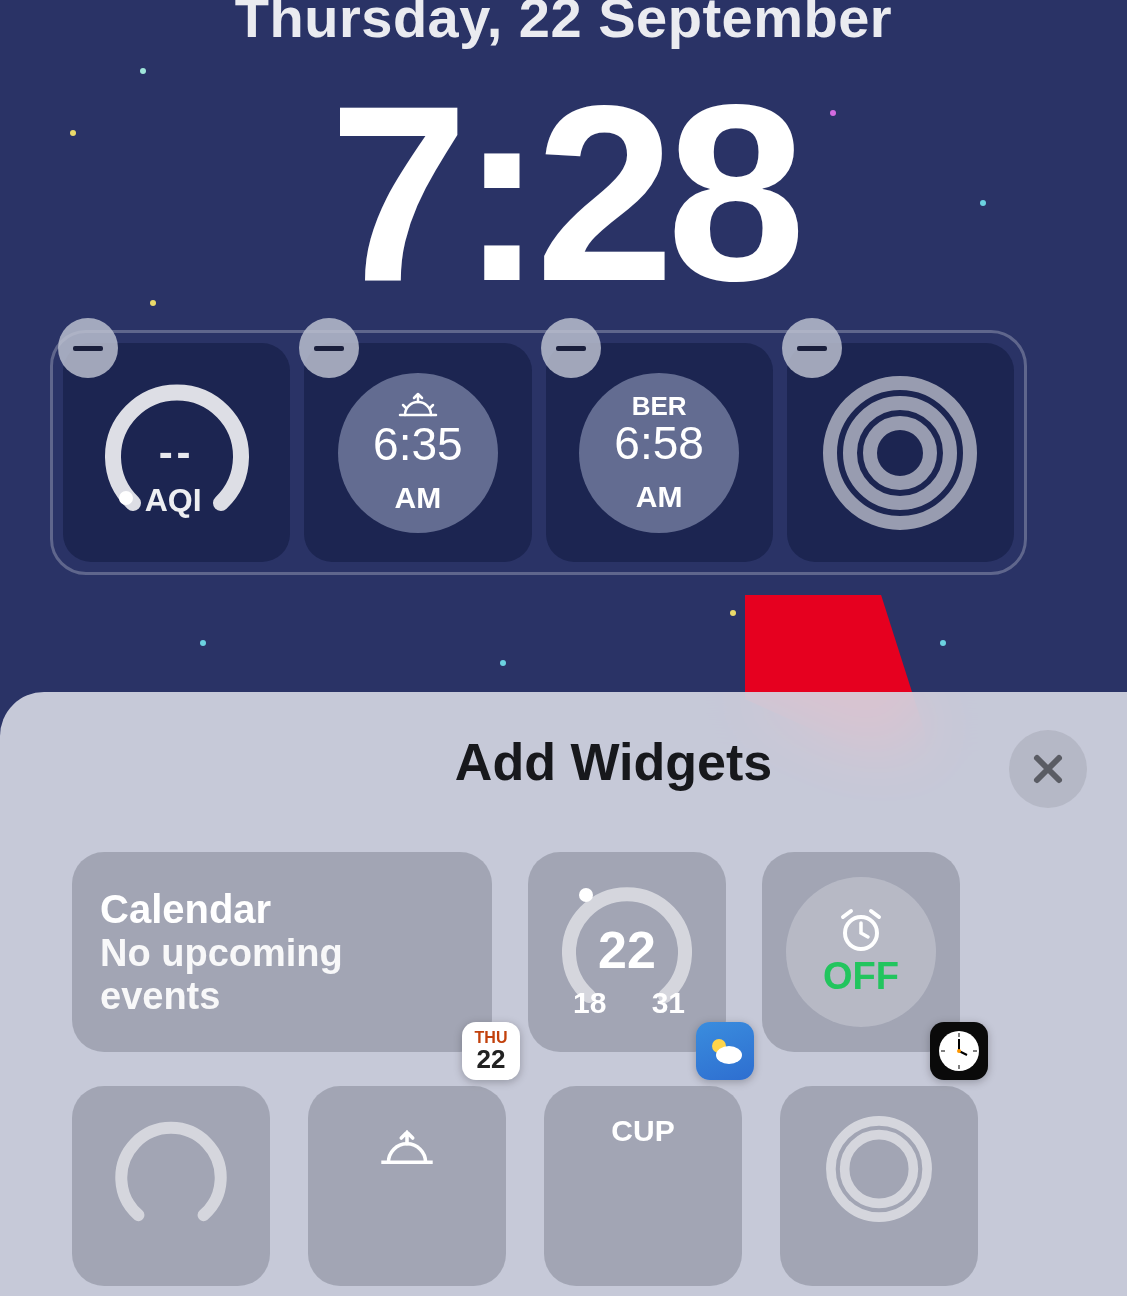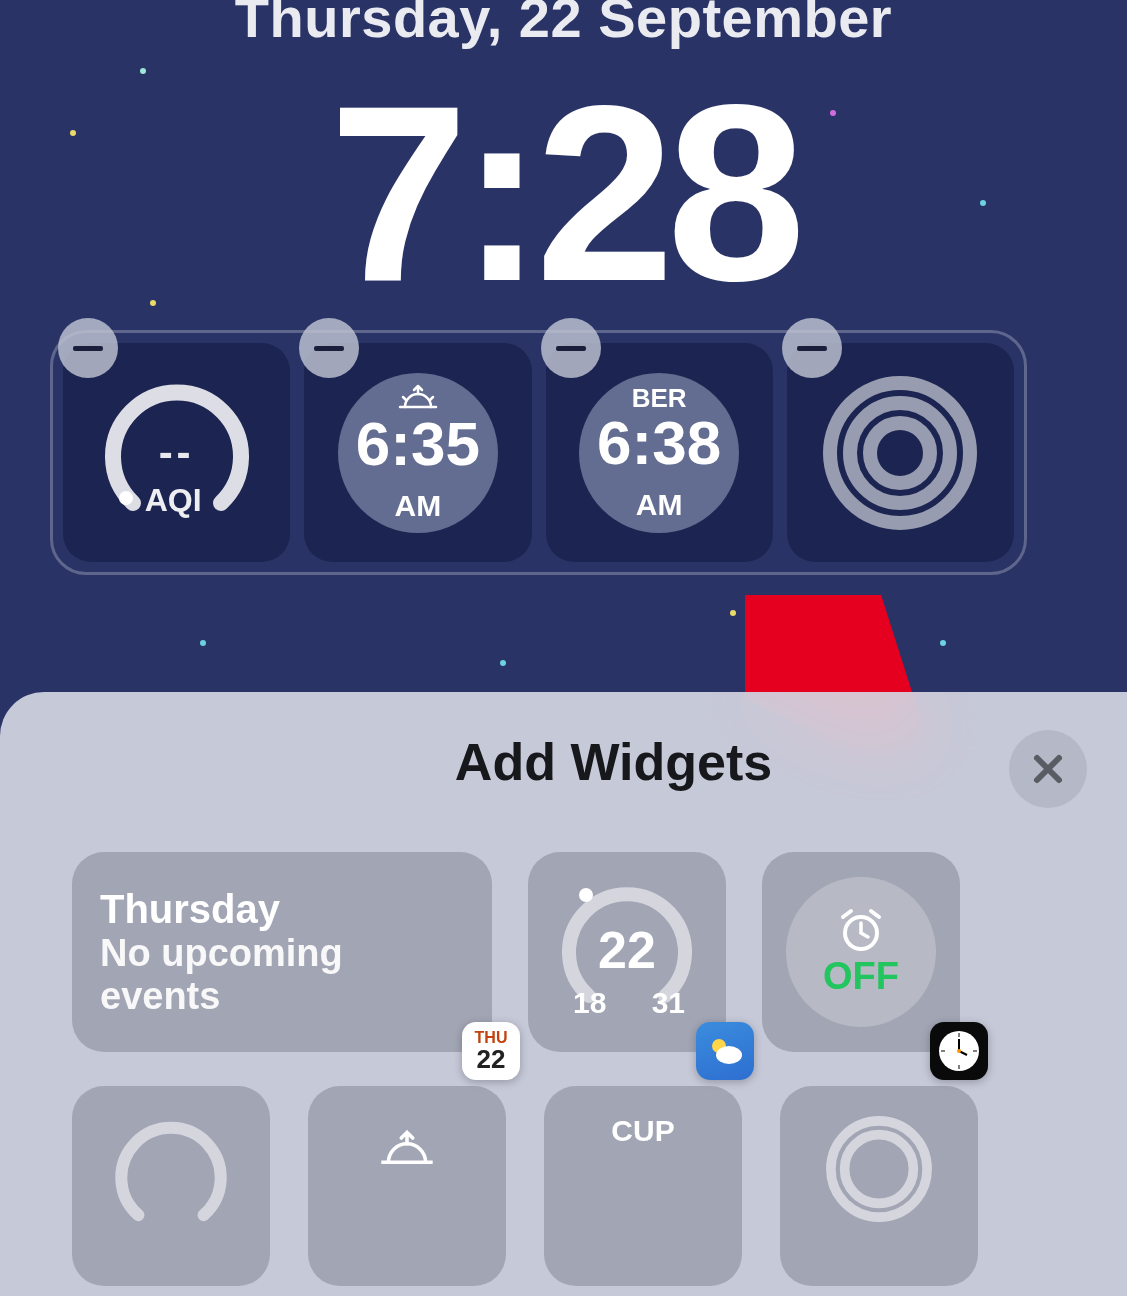--- a/index.html
+++ b/index.html
@@ -22,21 +22,21 @@
 
 .aqi-gauge { width: 160px; height: 160px; position: relative; }
 .aqi-arc { position: absolute; inset: 0; }
 .aqi-text { position: absolute; top: 56px; left: 0; right: 0; text-align: center; color: rgba(255,255,255,0.9); font-size: 42px; font-weight: 700; letter-spacing: 4px; }
 .aqi-label { position: absolute; bottom: 14px; left: 48px; color: rgba(255,255,255,0.92); font-size: 32px; font-weight: 700; }
 .aqi-dot { position: absolute; bottom: 28px; left: 22px; width: 14px; height: 14px; border-radius: 50%; background: #fff; }
 
 
 .circle-widget { width: 160px; height: 160px; border-radius: 50%; background: rgba(170,180,210,0.5); display: flex; flex-direction: column; align-items: center; justify-content: center; color: #fff; }
 .circle-widget .top-label { font-size: 26px; font-weight: 700; margin-bottom: -2px; }
-.circle-widget .main { font-size: 62px; font-weight: 700; line-height: 1; }
+.circle-widget .main { font-size: 46px; font-weight: 400; line-height: 1; }
 .circle-widget .bottom-label { font-size: 30px; font-weight: 650; margin-top: 14px; }
 .sunrise-icon { width: 42px; height: 28px; margin-bottom: 2px; }
 
 
 .rings-widget { width: 160px; height: 160px; position: relative; }
 
 
 .sheet { position: absolute; left: 0; right: -100px; bottom: 0; top: 692px; background: rgba(215,217,228,0.9); backdrop-filter: blur(30px); border-radius: 44px 44px 0 0; padding-top: 40px; }
 .sheet-title { text-align: center; font-size: 52px; font-weight: 700; color: #17181c; }
 .close-btn { position: absolute; top: 38px; right: 140px; width: 78px; height: 78px; border-radius: 50%; background: rgba(150,152,162,0.33); display: flex; align-items: center; justify-content: center; cursor: pointer; }
@@ -121,21 +121,21 @@
       </svg>
       <div class="main">6:35</div>
       <div class="bottom-label">AM</div>
     </div>
   </div>
 
   <div class="widget-slot">
     <div class="remove-btn"></div>
     <div class="circle-widget">
       <div class="top-label">BER</div>
-      <div class="main">6:38</div>
+      <div class="main">6:58</div>
       <div class="bottom-label">AM</div>
     </div>
   </div>
 
   <div class="widget-slot">
     <div class="remove-btn"></div>
     <svg class="rings-widget" viewBox="0 0 160 160">
       <circle cx="80" cy="80" r="70" fill="none" stroke="rgba(255,255,255,0.55)" stroke-width="14"></circle>
       <circle cx="80" cy="80" r="50" fill="none" stroke="rgba(255,255,255,0.55)" stroke-width="14"></circle>
       <circle cx="80" cy="80" r="30" fill="none" stroke="rgba(255,255,255,0.55)" stroke-width="14"></circle>
@@ -156,21 +156,21 @@
 <div class="sheet">
   <div class="sheet-title">Add Widgets</div>
   <div class="close-btn">
     <svg viewBox="0 0 38 38">
       <path d="M8 8 L30 30 M30 8 L8 30" stroke="#5a5c64" stroke-width="6" stroke-linecap="round"></path>
     </svg>
   </div>
 
   <div class="wgrid">
     <div class="wcard">
-      <div class="title">Thursday</div>
+      <div class="title">Calendar</div>
       <div class="sub">No upcoming events</div>
       <div class="app-badge badge-cal">
         <div class="d1">THU</div>
         <div class="d2">22</div>
       </div>
     </div>
 
     <div class="wcard wcard-small">
       <div class="temp-dial">
         <svg viewBox="0 0 140 140" style="position:absolute;inset:0">

